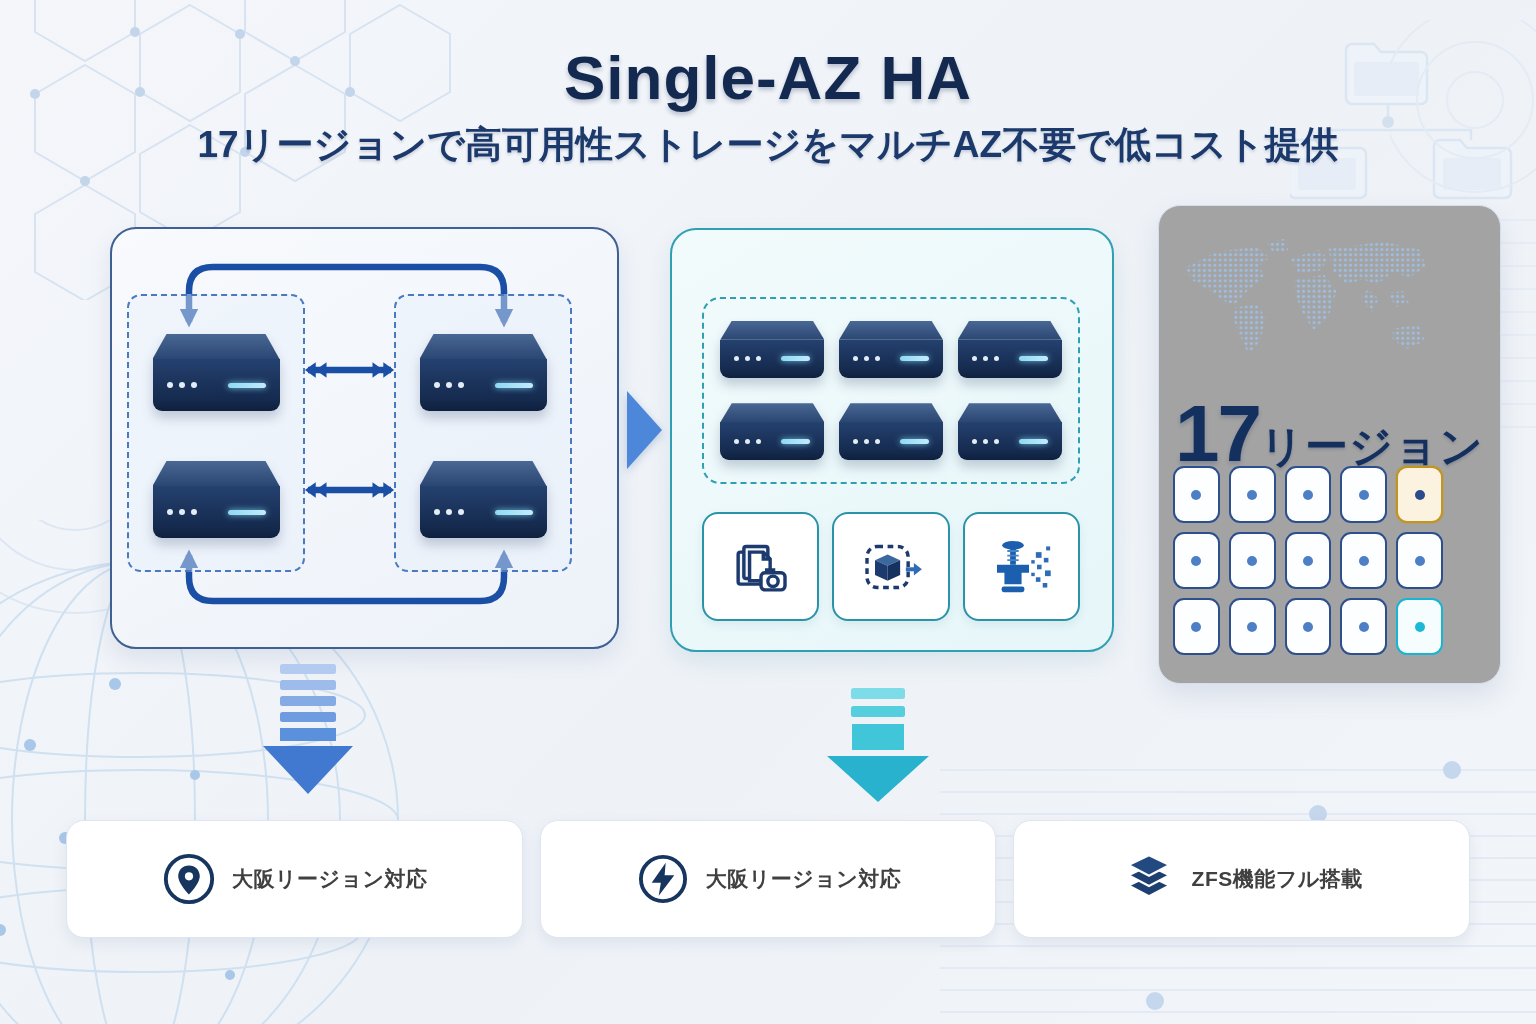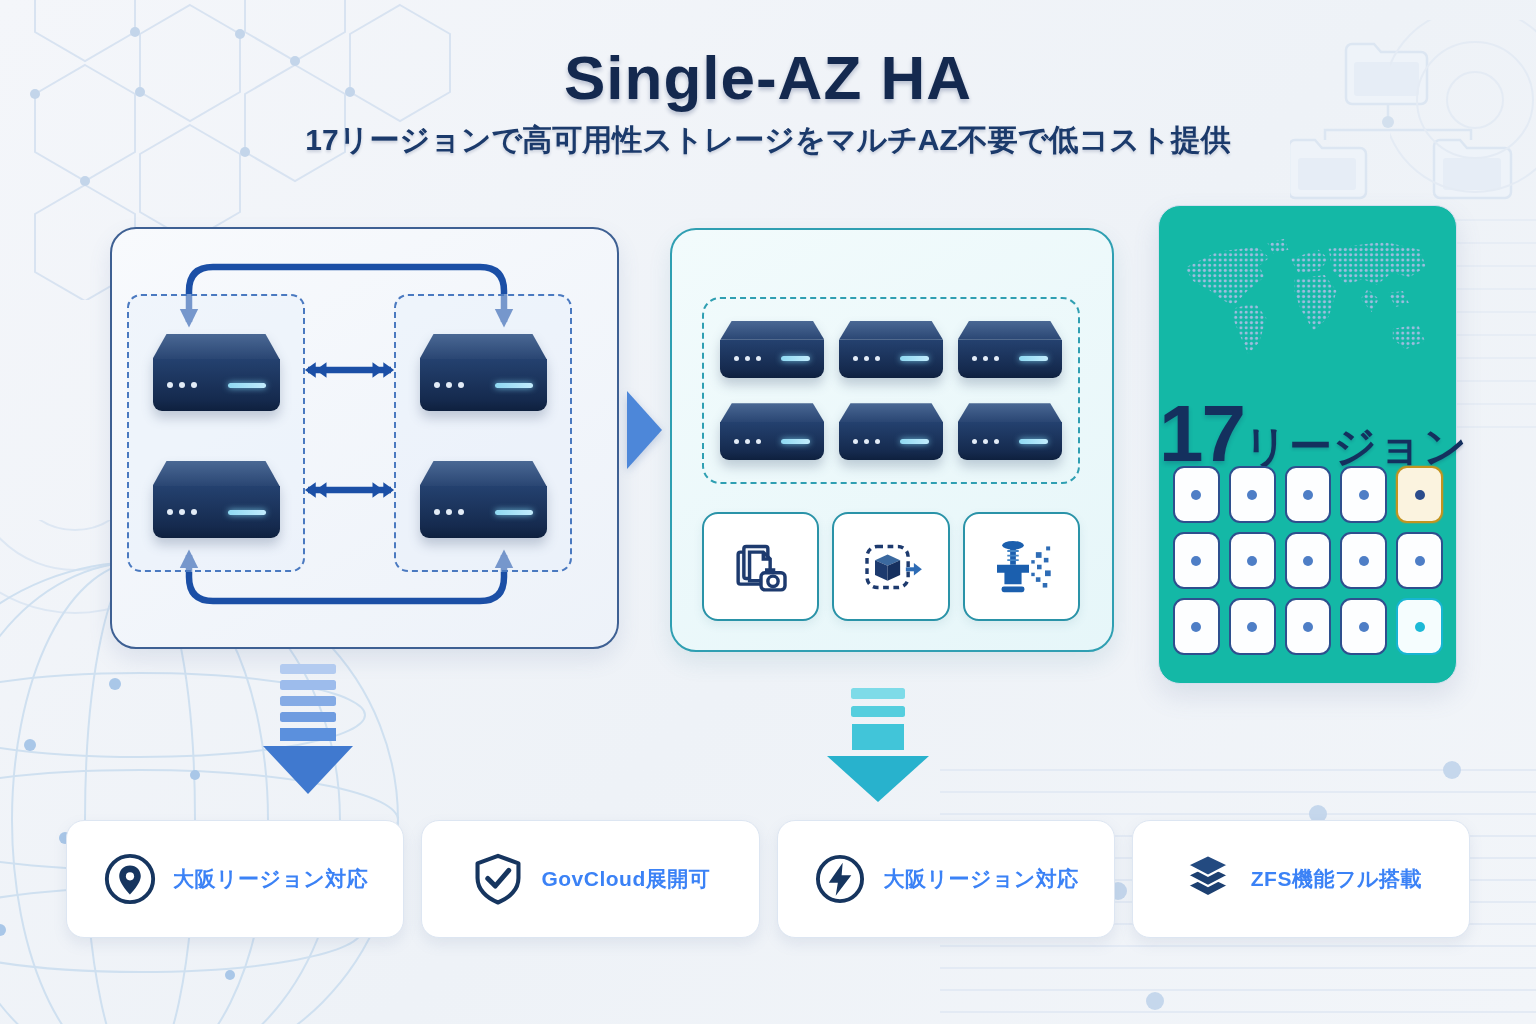--- a/index.html
+++ b/index.html
@@ -11,21 +11,21 @@
   
   .deco{position:absolute;pointer-events:none;}
   
   .title{
     position:absolute;top:42px;left:0;width:100%;text-align:center;
     font-size:62px;font-weight:bold;letter-spacing:1px;color:#14294f;
     text-shadow:0 3px 4px rgba(20,40,90,.25);
   }
   .subtitle{
     position:absolute;top:120px;left:0;width:100%;text-align:center;
-    font-size:30px;font-weight:bold;color:#1b3a6b;
+    font-size:37px;font-weight:bold;color:#1b3a6b;
     text-shadow:0 2px 3px rgba(20,40,90,.18);
   }
   
   .panel{position:absolute;border-radius:26px;}
   .ha-panel{
     left:110px;top:227px;width:505px;height:418px;
     border:2.5px solid #3e6093;
     background:linear-gradient(150deg,#f8fafd 0%,#edf2f9 100%);
     box-shadow:0 10px 22px rgba(90,115,160,.14);
   }
@@ -82,22 +82,23 @@
   }
   .pool-icons{position:absolute;left:30px;top:282px;width:378px;display:flex;gap:13px;}
   .pool-icon-box{
     flex:1;height:105px;background:#ffffff;border:2.5px solid #2a93a8;border-radius:16px;
     display:flex;align-items:center;justify-content:center;
     box-shadow:0 4px 10px rgba(80,140,160,.12);
   }
   
   .region-panel{
     left:1158px;top:205px;width:297px;height:477px;
-    background:#14b8a6;border:1.5px solid #d4dfee;border-radius:22px;
+    background:#a3a3a3;border:1.5px solid #d4dfee;border-radius:22px;
     box-shadow:0 12px 26px rgba(100,120,160,.16);
+    padding-left:44px;
   }
   .world-map{position:absolute;left:12px;top:24px;width:273px;height:156px;}
   .region-count-row{
     position:absolute;left:0;top:182px;width:100%;text-align:center;
     color:#14305e;white-space:nowrap;
   }
   .region-count{font-size:80px;font-weight:800;font-weight:bold;letter-spacing:-2px;
     text-shadow:0 3px 4px rgba(20,40,90,.22);}
   .region-unit{font-size:43px;font-weight:bold;letter-spacing:1px;
     text-shadow:0 2px 3px rgba(20,40,90,.2);}
@@ -139,21 +140,21 @@
   .features{
     position:absolute;left:66px;top:820px;width:1404px;height:118px;
     display:flex;gap:17px;
   }
   .feature-card{
     flex:1;background:#ffffff;border:1.5px solid #dde6f2;border-radius:18px;
     display:flex;align-items:center;justify-content:center;gap:15px;
     box-shadow:0 6px 14px rgba(110,130,170,.13);padding:0 10px;box-sizing:border-box;
   }
   .f-icon{flex:0 0 auto;display:flex;}
-  .f-label{font-size:21px;font-weight:bold;color:#3b82f6;white-space:nowrap;letter-spacing:.5px;}
+  .f-label{font-size:21px;font-weight:bold;color:#404040;white-space:nowrap;letter-spacing:.5px;}
 </style>
 </head>
 <body>
 
 <svg class="deco" style="left:-20px;top:-20px;" width="560" height="320" viewBox="0 0 560 320" fill="none">
   <g stroke="#d8e3f1" stroke-width="2">
     <polygon points="105,-35 155,-6 155,52 105,81 55,52 55,-6"></polygon>
     <polygon points="210,25 260,54 260,112 210,141 160,112 160,54"></polygon>
     <polygon points="105,85 155,114 155,172 105,201 55,172 55,114"></polygon>
     <polygon points="210,145 260,174 260,232 210,261 160,232 160,174"></polygon>
@@ -520,29 +521,20 @@
         <circle cx="26" cy="26" r="21.5" stroke="#16355f" stroke-width="3.6"></circle>
         <path d="M26,13.5 c-5.8,0 -10,4.3 -10,9.8 c0,7.4 10,17.2 10,17.2 s10,-9.8 10,-17.2 c0,-5.5 -4.2,-9.8 -10,-9.8 z" fill="#16355f"></path>
         <circle cx="26" cy="23.5" r="3.8" fill="#ffffff"></circle>
       </svg>
     </span>
     <span class="f-label">大阪リージョン対応</span>
   </div>
   <div class="feature-card">
     <span class="f-icon">
       <svg width="56" height="56" viewBox="0 0 52 52" fill="none">
-        <path d="M26,4.5 L45,11.5 V25 C45,35.5 37,43.5 26,47.8 C15,43.5 7,35.5 7,25 V11.5 Z" stroke="#16355f" stroke-width="3.8" stroke-linejoin="round"></path>
-        <path d="M16.5,25.5 L23.5,32.5 L36,18" stroke="#16355f" stroke-width="4.6" stroke-linecap="round" stroke-linejoin="round"></path>
-      </svg>
-    </span>
-    <span class="f-label">GovCloud展開可</span>
-  </div>
-  <div class="feature-card">
-    <span class="f-icon">
-      <svg width="56" height="56" viewBox="0 0 52 52" fill="none">
         <circle cx="26" cy="26" r="20.5" stroke="#16355f" stroke-width="3.6"></circle>
         <polygon points="28.5,11 15.5,29.5 24,29.5 22,41.5 36.5,22.5 27.5,22.5" fill="#16355f"></polygon>
       </svg>
     </span>
     <span class="f-label">大阪リージョン対応</span>
   </div>
   <div class="feature-card">
     <span class="f-icon">
       <svg width="56" height="56" viewBox="0 0 52 52">
         <polygon points="26,23 45,32 26,42 7,32" fill="#1d4071" stroke="#ffffff" stroke-width="2"></polygon>

